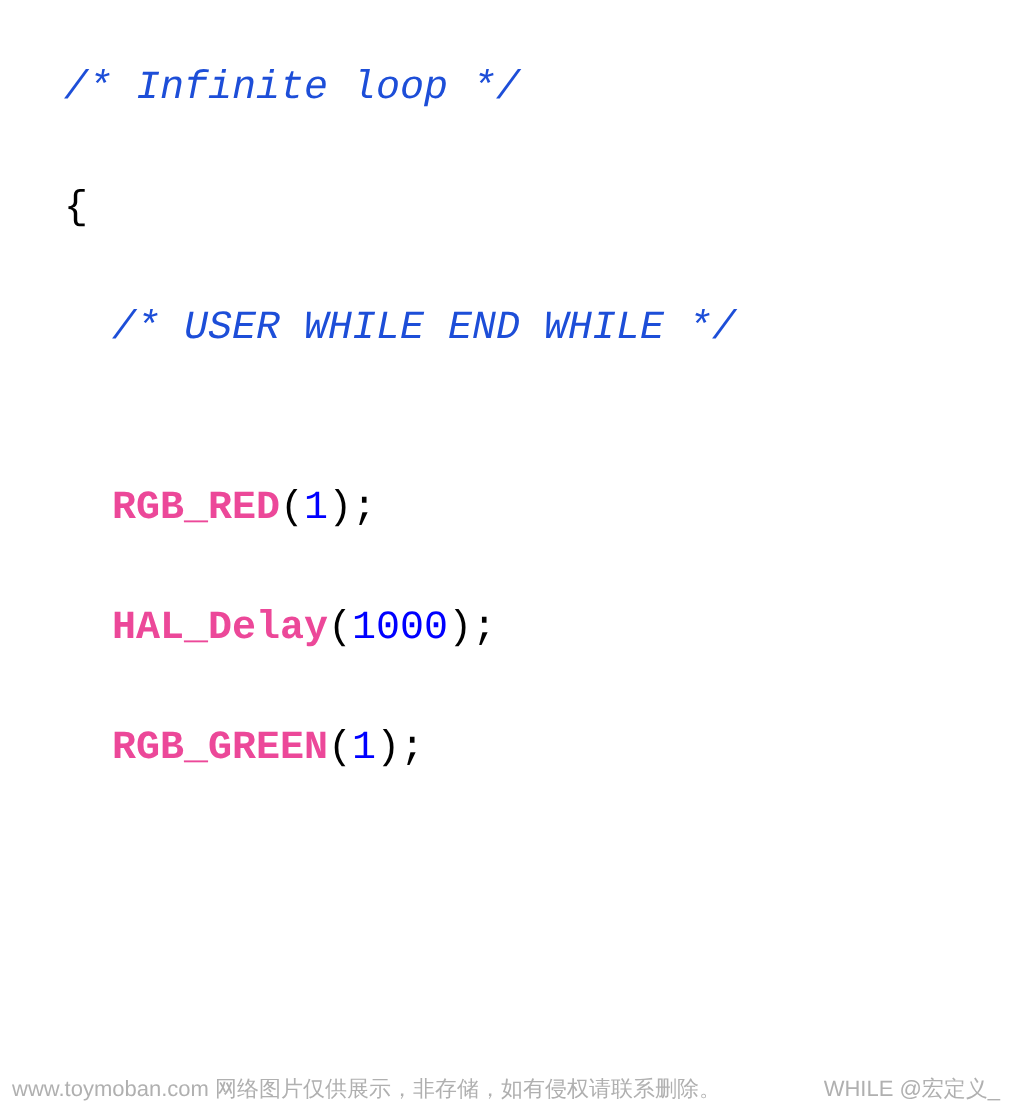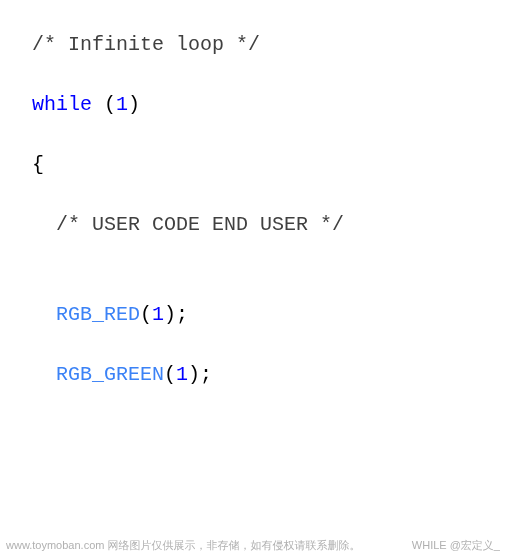--- a/index.html
+++ b/index.html
@@ -14,24 +14,24 @@
       overflow: hidden;
       position: relative;
     }
     .code-area {
       padding: 0 0 0 8px;
       white-space: pre;
     }
     .line {
       display: block;
     }
-    .comment { color: #404040; }
+    .comment { color: #1d4ed8; font-style: italic; }
     .keyword { color: #0000ff; }
     .number  { color: #0000ff; }
-    .func    { color: #3b82f6; }
+    .func    { color: #ec4899; font-weight: bold; }
     .punct   { color: #000000; }
     .brace   { color: #000000; }
     .watermark-bottom {
       position: absolute;
       bottom: 6px;
       left: 6px;
       right: 6px;
       font-family: Arial, sans-serif;
       font-size: 11px;
       color: #b0b0b0;
@@ -44,25 +44,25 @@
     }
     .watermark-right {
       color: #b0b0b0;
     }
   </style>
 </head>
 <body>
 
 <div class="code-area">
 <span class="line"><span class="comment">  /* Infinite loop */</span></span>
-<span class="line">  <span class="keyword">while</span><span class="punct"> (</span><span class="number">1</span><span class="punct">)</span></span>
 <span class="line"><span class="brace">  {</span></span>
-<span class="line"><span class="comment">    /* USER CODE END USER */</span></span>
+<span class="line"><span class="comment">    /* USER WHILE END WHILE */</span></span>
 <span class="line"></span>
 <span class="line"><span class="func">    RGB_RED</span><span class="punct">(</span><span class="number">1</span><span class="punct">);</span></span>
+<span class="line"><span class="func">    HAL_Delay</span><span class="punct">(</span><span class="number">1000</span><span class="punct">);</span></span>
 <span class="line"><span class="func">    RGB_GREEN</span><span class="punct">(</span><span class="number">1</span><span class="punct">);</span></span>
 
 
 
 
 
 
 
 
 </div>

